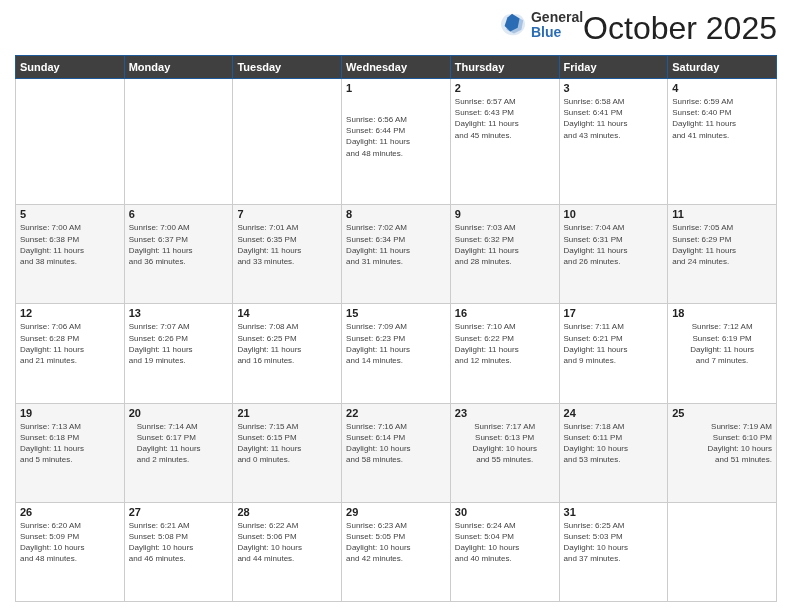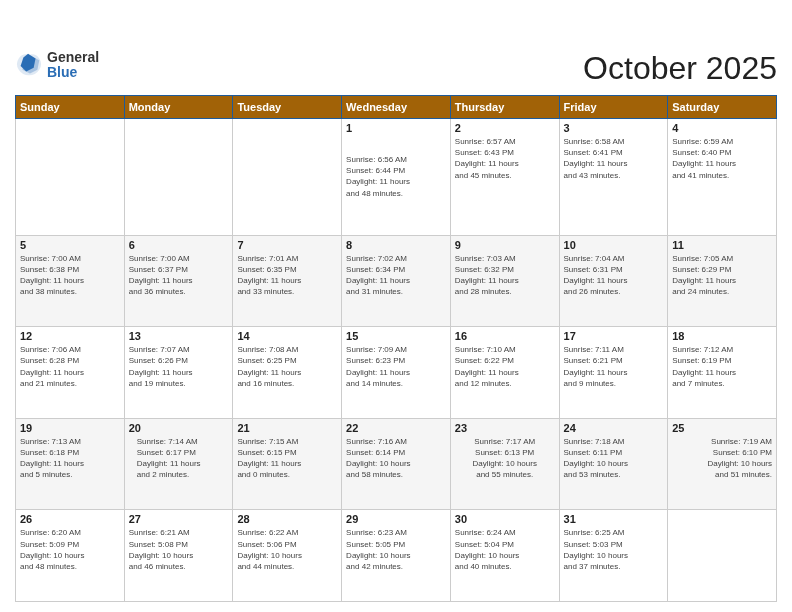--- a/index.html
+++ b/index.html
@@ -12,24 +12,23 @@
     }
     .page {
       width: 792px;
       height: 612px;
       padding: 10px 15px;
       display: flex;
       flex-direction: column;
     }
     .header {
       display: flex;
-      justify-content: space-between;
+      justify-content: flex-end;
       align-items: flex-start;
       margin-bottom: 8px;
-      margin-top: 40px;
     }
     .logo {
       display: flex;
       align-items: center;
       gap: 4px;
     }
     .logo-text {
       display: flex;
       flex-direction: column;
       line-height: 1.1;
@@ -61,21 +60,21 @@
       color: #555;
     }
     .calendar {
       flex: 1;
       border: 1px solid #ccc;
       border-collapse: collapse;
       width: 100%;
       table-layout: fixed;
     }
     .calendar thead tr th {
-      background: #a16207;
+      background: #404040;
       color: #fff;
       font-size: 11px;
       font-weight: bold;
       padding: 5px 4px;
       text-align: left;
       border: 1px solid #1e5a99;
     }
     .calendar tbody tr td {
       border: 1px solid #ccc;
       vertical-align: top;
@@ -258,21 +257,21 @@
           </td>
           <td>
             <div class="day-number">17</div>
             <div class="day-info" style="white-space: pre-line;">Sunrise: 7:11 AM
 Sunset: 6:21 PM
 Daylight: 11 hours
 and 9 minutes.</div>
           </td>
           <td>
             <div class="day-number">18</div>
-            <div class="day-info" style="white-space: pre-line;">Sunrise: 7:12 AM
+            <div class="day-info" style="white-space: pre-line; text-align: center;">Sunrise: 7:12 AM
 Sunset: 6:19 PM
 Daylight: 11 hours
 and 7 minutes.</div>
           </td>
         </tr>
         <tr>
           <td>
             <div class="day-number">19</div>
             <div class="day-info" style="white-space: pre-line;">Sunrise: 7:13 AM
 Sunset: 6:18 PM

